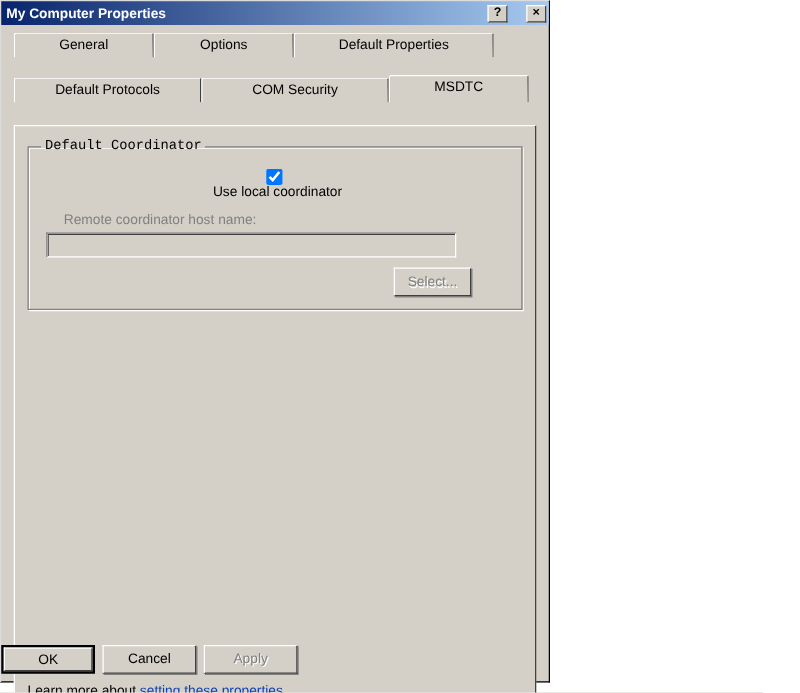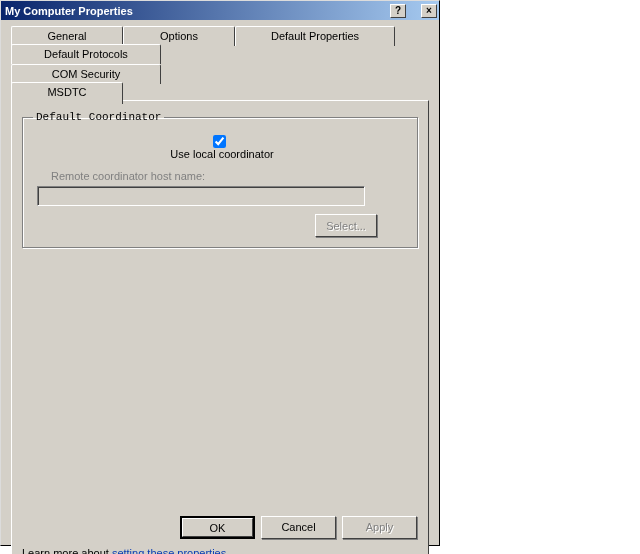--- a/index.html
+++ b/index.html
@@ -53,21 +53,21 @@
   .tabstrip {
     position: relative;
     height: 38px;
   }
   .tabrow {
     display: flex;
     position: absolute;
     left: 4px;
   }
   .tabrow.back { top: 0; }
-  .tabrow.front { top: 18px; flex-direction: column; }
+  .tabrow.front { top: 36px; }
   .tab {
     height: 20px;
     background: #d4d0c8;
     border: 1px solid #fff;
     border-right-color: #404040;
     border-bottom: none;
     border-top-left-radius: 2px;
     border-top-right-radius: 2px;
     margin-right: 0;
     padding: 3px 0 0 0;
@@ -149,24 +149,24 @@
   .btn.disabled { color: #808080; text-shadow: 1px 1px 0 #fff; }
   .select-row { display:flex; justify-content:flex-end; margin-top:8px; padding-right:30px;}
   .learn {
     position: absolute;
     left: 10px; bottom: 12px;
     font-size: 11px;
   }
   .learn a { color: #0b3db3; text-decoration: underline; cursor: pointer; }
   .footer {
     position: absolute;
-    left: 0; right: 0; bottom: 3px;
+    left: 0; right: 16px; bottom: 3px;
     height: 30px;
     display: flex;
-    justify-content: flex-end;
+    justify-content: flex-start;
     gap: 6px;
     padding-right: 22px;
     align-items: center;
   }
   .footer .btn { width: 75px; }
   .footer .btn.default {
     border: 2px solid #000;
     box-shadow: none;
   }
   .footer .btn.default .inner{

